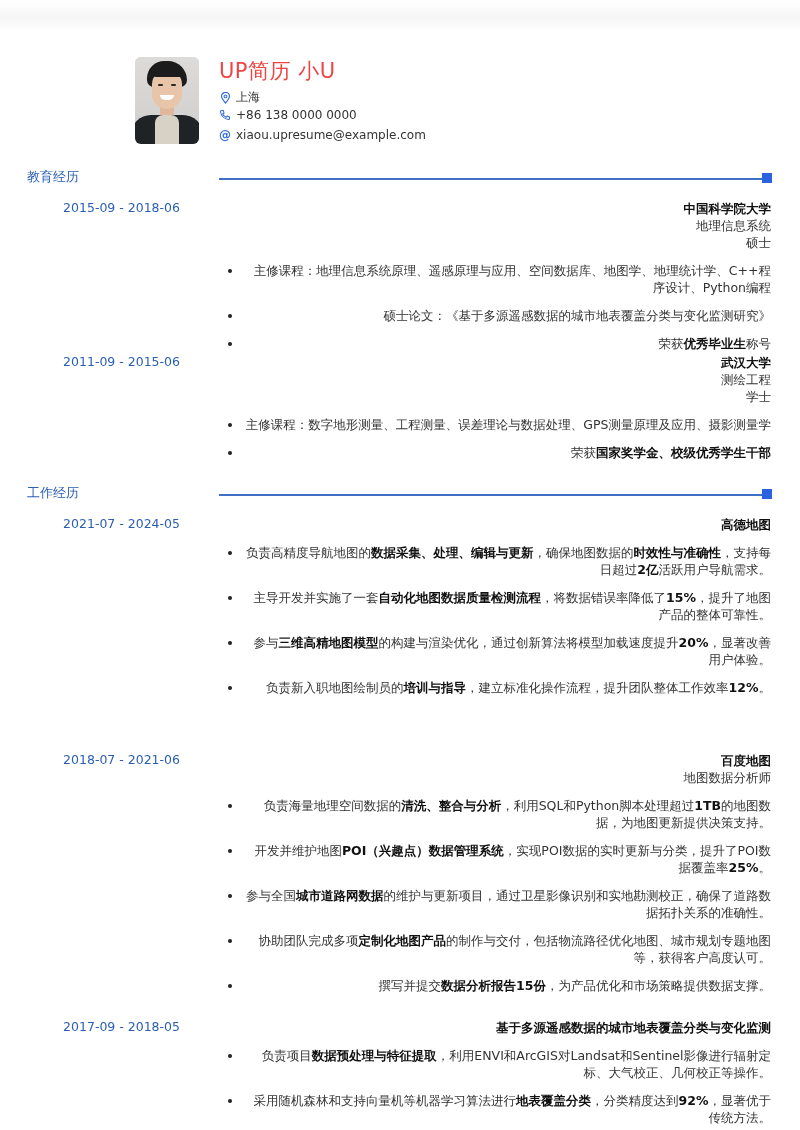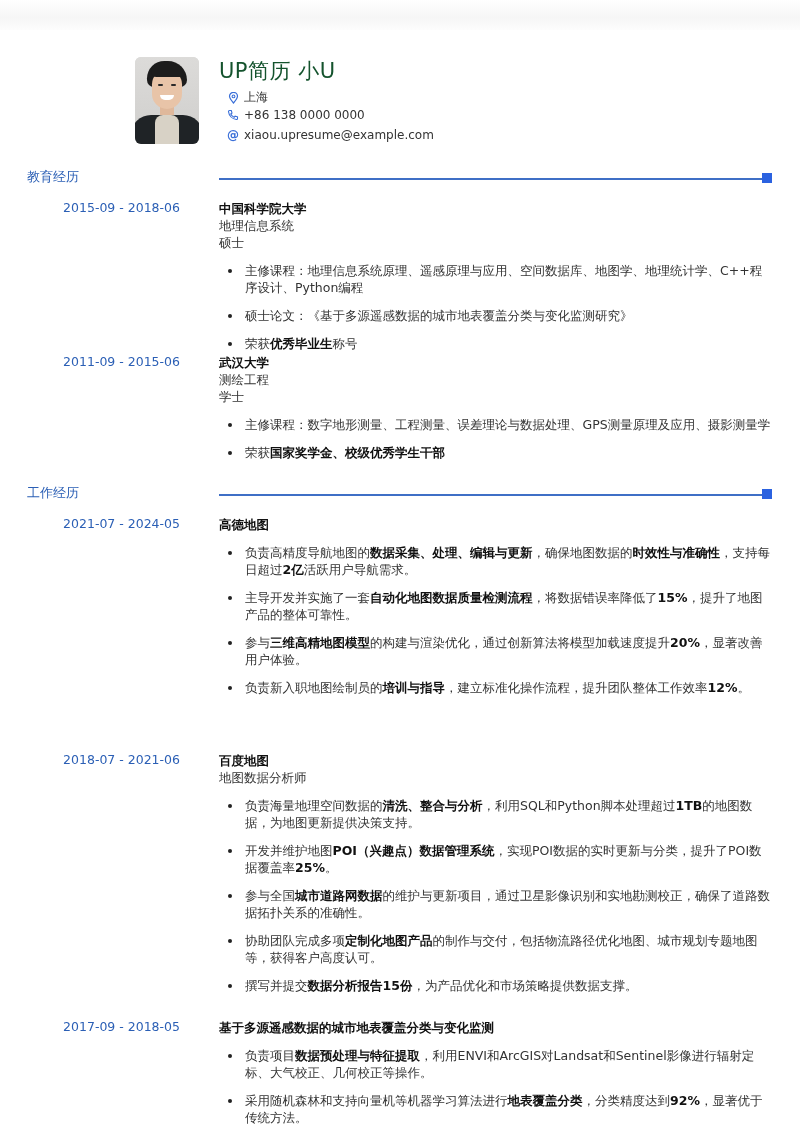--- a/index.html
+++ b/index.html
@@ -16,33 +16,33 @@
   .photo .hair { position:absolute; left:12px; top:4px; width:40px; height:26px; background:#1c1c1c; border-radius: 20px 22px 8px 8px; }
   .photo .face { position:absolute; left:17px; top:14px; width:30px; height:38px; background:#e8c4a8; border-radius: 14px 14px 16px 16px; }
   .photo .hair2 { position:absolute; left:16px; top:8px; width:32px; height:12px; background:#1c1c1c; border-radius: 12px 16px 4px 10px; }
   .photo .smile { position:absolute; left:25px; top:38px; width:14px; height:5px; background:#fff; border-radius: 0 0 7px 7px; }
   .photo .eye { position:absolute; top:27px; width:5px; height:2px; background:#2a2a2a; border-radius:2px; }
   .photo .eye.l { left:23px; } .photo .eye.r { left:36px; }
   .photo .neck { position:absolute; left:25px; top:50px; width:14px; height:10px; background:#dfb89b; }
   .photo .jacket { position:absolute; left:-4px; top:58px; width:72px; height:40px; background:#1f2326; border-radius: 20px 20px 0 0; }
   .photo .shirt { position:absolute; left:20px; top:58px; width:24px; height:30px; background:#d8d2c6; border-radius: 8px 8px 0 0; }
 
-  .name { position: absolute; left: 84px; top: 0px; font-size: 21px; font-weight: 500; color: #14532d; white-space: nowrap; letter-spacing: 0.5px; }
-  .contact { position: absolute; left: 92px; font-size: 12px; color: #333; white-space: nowrap; display: flex; align-items: center; text-align: right; }
+  .name { position: absolute; left: 84px; top: 0px; font-size: 21px; font-weight: 500; color: #ef4444; white-space: nowrap; letter-spacing: 0.5px; }
+  .contact { position: absolute; left: 84px; font-size: 12px; color: #333; white-space: nowrap; display: flex; align-items: center; text-align: right; }
   .contact .ico { width: 12px; height: 12px; margin-right: 5px; display: inline-flex; align-items: center; justify-content: center; color: #3a6fd8; }
   .contact.c1 { top: 32px; } .contact.c2 { top: 51px; } .contact.c3 { top: 71px; }
 
   .section-head { position: absolute; left: 0; width: 680px; height: 20px; }
   .section-head .label { position: absolute; right: 601px; top: 0; font-size: 13px; color: #2b5fb5; white-space: nowrap; }
   .section-head .line { position: absolute; left: 219px; top: 10px; width: 545px; height: 2px; background: #3f6fc6; }
   .section-head .sq { position: absolute; left: 762px; top: 5px; width: 10px; height: 10px; background: #2b62e0; }
 
   .entry { position: absolute; left: 0; width: 800px; }
   .entry .date { position: absolute; right: 620px; top: 0; font-size: 12.5px; color: #2b5fb5; white-space: nowrap; }
-  .entry .body { position: absolute; left: 219px; top: 0; width: 552px; font-size: 12.5px; line-height: 17px; color: #222; }
+  .entry .body { position: absolute; left: 219px; top: 0; width: 552px; font-size: 12.5px; line-height: 17px; color: #222; text-align: right; }
   .entry .title { font-weight: bold; color: #111; }
   .entry .sub { color: #333; }
   .entry ul { list-style: none; margin-top: 1px; }
   .entry li { position: relative; padding-left: 26px; margin-bottom: 4px; color: #333; margin-top: 11px; }
   .entry li::before { content: ""; position: absolute; left: 9px; top: 7px; width: 4px; height: 4px; border-radius: 50%; background: #222; }
   .entry b { font-weight: bold; color: #111; }
 </style>
 </head>
 <body>
 

